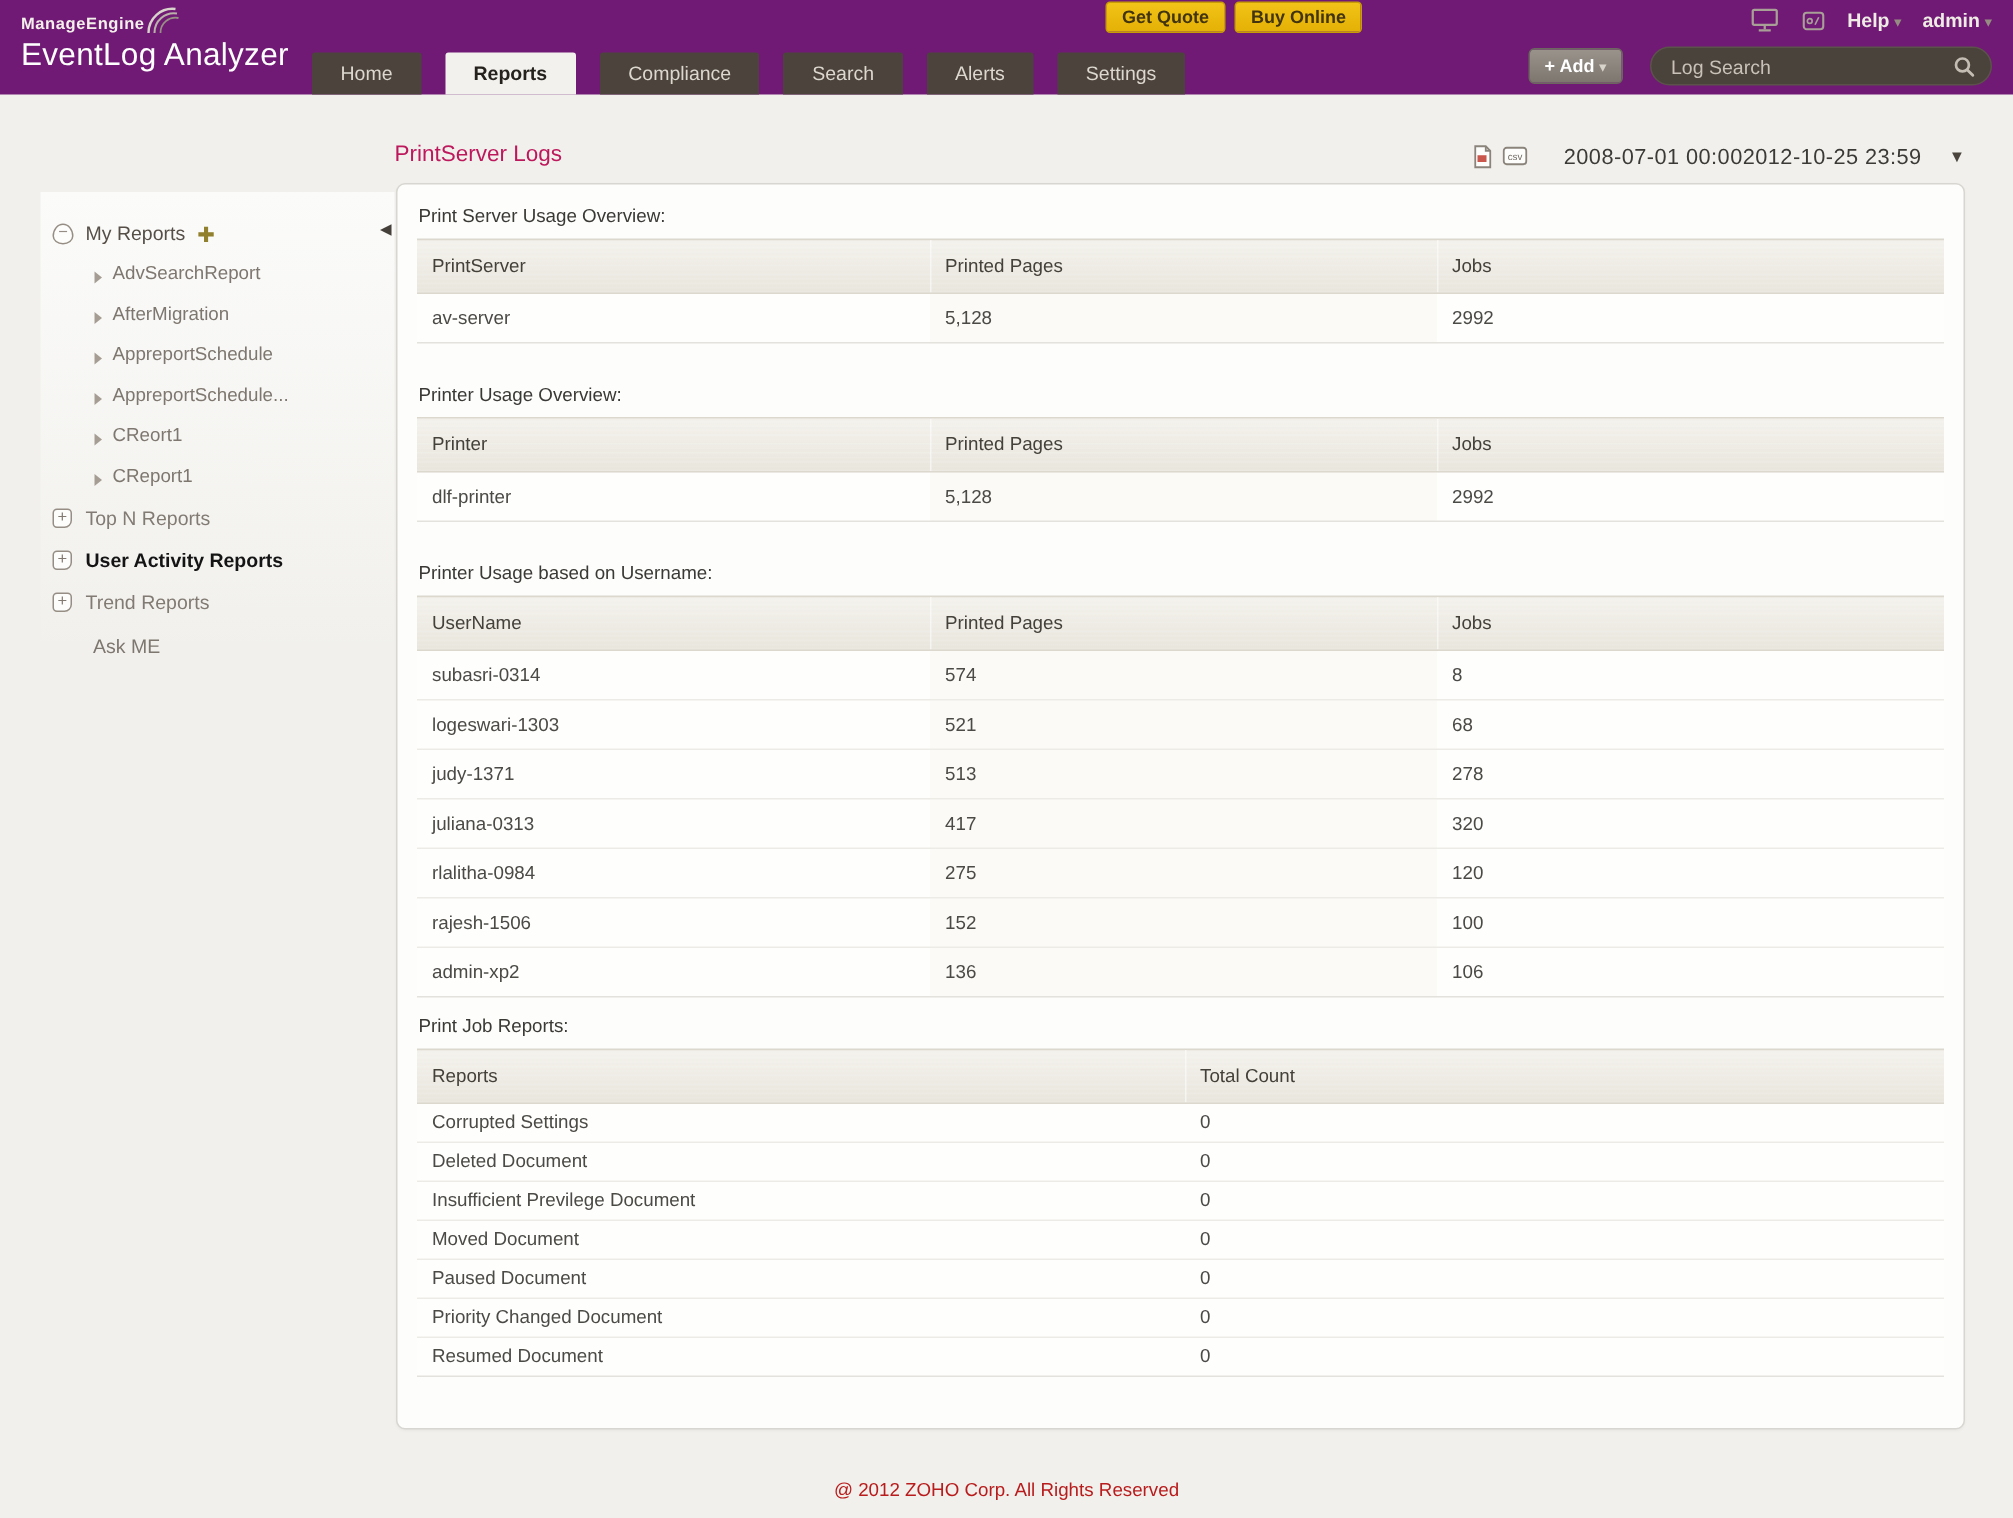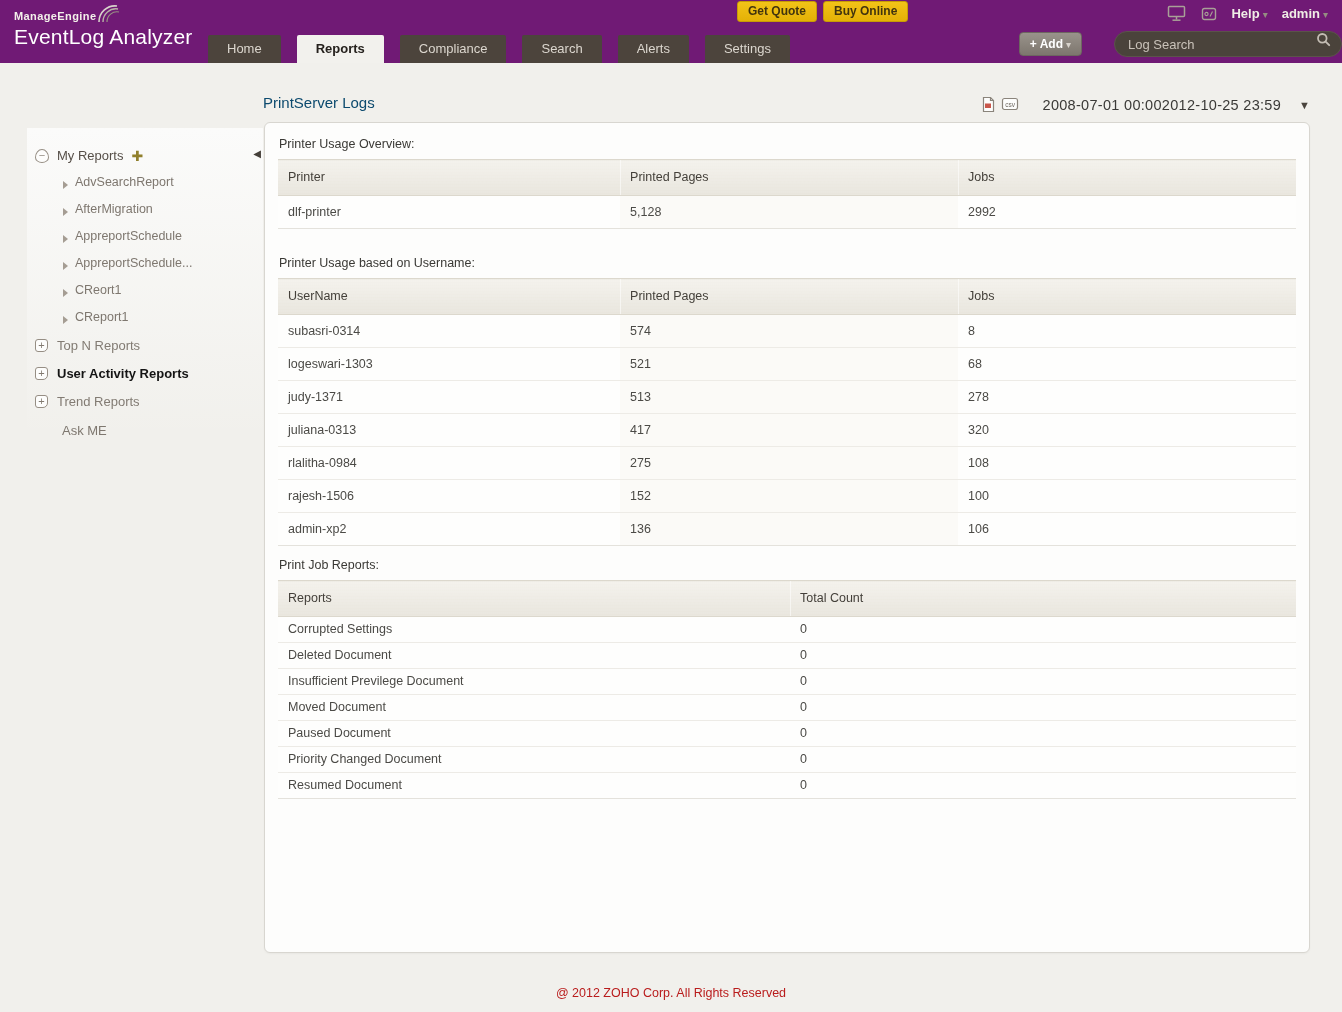--- a/index.html
+++ b/index.html
@@ -34,32 +34,32 @@
   }
   .tab.active { background:#f2f1ed; color:#25211d; font-weight:bold; }
 
   .add-btn {
     position:absolute; right:260px; bottom:7px; background:linear-gradient(#99938b,#7d766e);
     border:1px solid #6d6660; color:#fff; font-size:12px; font-weight:bold;
     padding:4px 10px; border-radius:4px; cursor:pointer;
   }
   .add-btn .caret { color:#d8d3cc; }
   .searchbox {
-    position:absolute; right:0; bottom:6px; width:228px; height:26px;
+    position:absolute; right:14px; bottom:6px; width:228px; height:26px;
     background:#4a433b; border:1px solid #5b534a; border-radius:14px;
-    display:flex; padding:0 10px 0 13px;
+    display:flex; align-items:center; padding:0 10px 0 13px;
   }
   .searchbox input {
     flex:1; background:transparent; border:none; outline:none;
     color:#e8e3dc; font-size:13px; font-family:inherit;
   }
   .searchbox input::placeholder { color:#c9c2b9; opacity:1; }
 
   
-  .page-title { position:absolute; left:263px; top:94px; font-size:15px; color:#0c4a6e; }
+  .page-title { position:absolute; left:263px; top:94px; font-size:15px; color:#be185d; }
   .export-bar { position:absolute; top:96px; right:32px; display:flex; align-items:center; gap:10px; }
   .export-bar .dates { display:flex; font-size:14.5px; color:#3b3a37; letter-spacing:.3px; }
   .export-bar .date { cursor:pointer; }
   .export-icons { display:flex; gap:5px; margin-right:14px; }
   .export-icons span { cursor:pointer; display:inline-flex; }
   .date-caret { color:#4a443d; font-size:11px; margin-left:8px; cursor:pointer; }
 
   
   .sidebar {
     position:absolute; left:27px; top:128px; width:236px; height:310px;
@@ -258,20 +258,39 @@
       <div class="tree-section">
         <span class="box-plus">+</span>
         <span class="lbl">Trend Reports</span>
       </div>
     </div>
   <div class="ask-me">Ask ME</div>
 </div>
 
 <div class="panel" id="panel">
     <div class="sec">
+      <div class="section-label">Print Server Usage Overview:</div>
+      <table class="rpt cols3">
+        <thead>
+          <tr>
+            <th class="c3-1">PrintServer</th>
+            <th class="c3-2">Printed Pages</th>
+            <th class="">Jobs</th>
+          </tr>
+        </thead>
+        <tbody>
+          <tr>
+            <td>av-server</td>
+            <td>5,128</td>
+            <td>2992</td>
+          </tr>
+        </tbody>
+      </table>
+    </div>
+    <div class="sec">
       <div class="section-label">Printer Usage Overview:</div>
       <table class="rpt cols3">
         <thead>
           <tr>
             <th class="c3-1">Printer</th>
             <th class="c3-2">Printed Pages</th>
             <th class="">Jobs</th>
           </tr>
         </thead>
         <tbody>
@@ -310,21 +329,21 @@
             <td>278</td>
           </tr>
           <tr>
             <td>juliana-0313</td>
             <td>417</td>
             <td>320</td>
           </tr>
           <tr>
             <td>rlalitha-0984</td>
             <td>275</td>
-            <td>108</td>
+            <td>120</td>
           </tr>
           <tr>
             <td>rajesh-1506</td>
             <td>152</td>
             <td>100</td>
           </tr>
           <tr>
             <td>admin-xp2</td>
             <td>136</td>
             <td>106</td>

